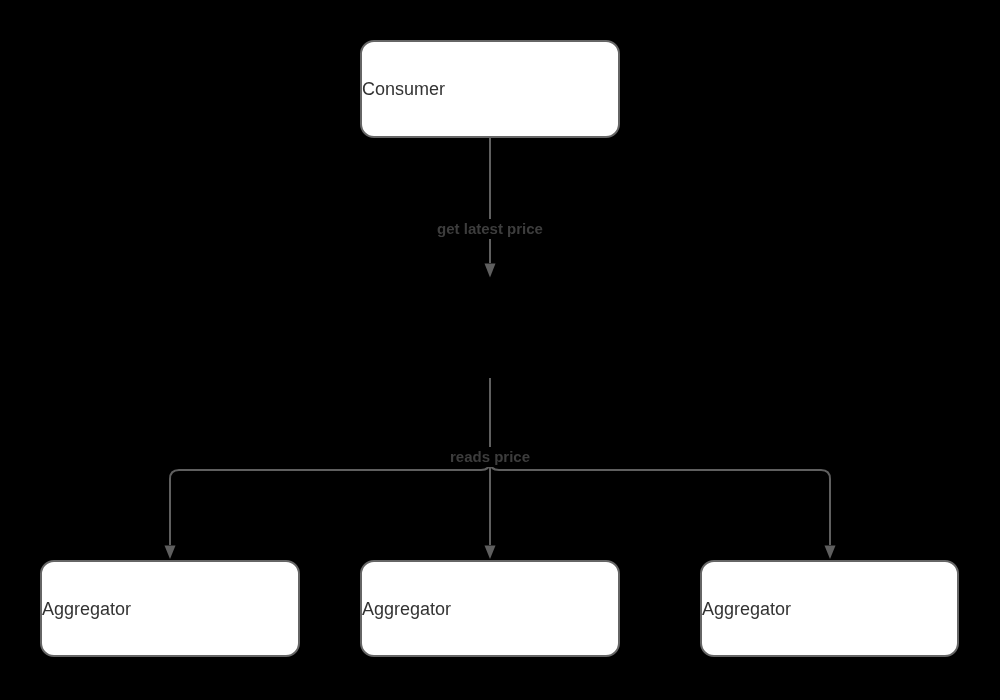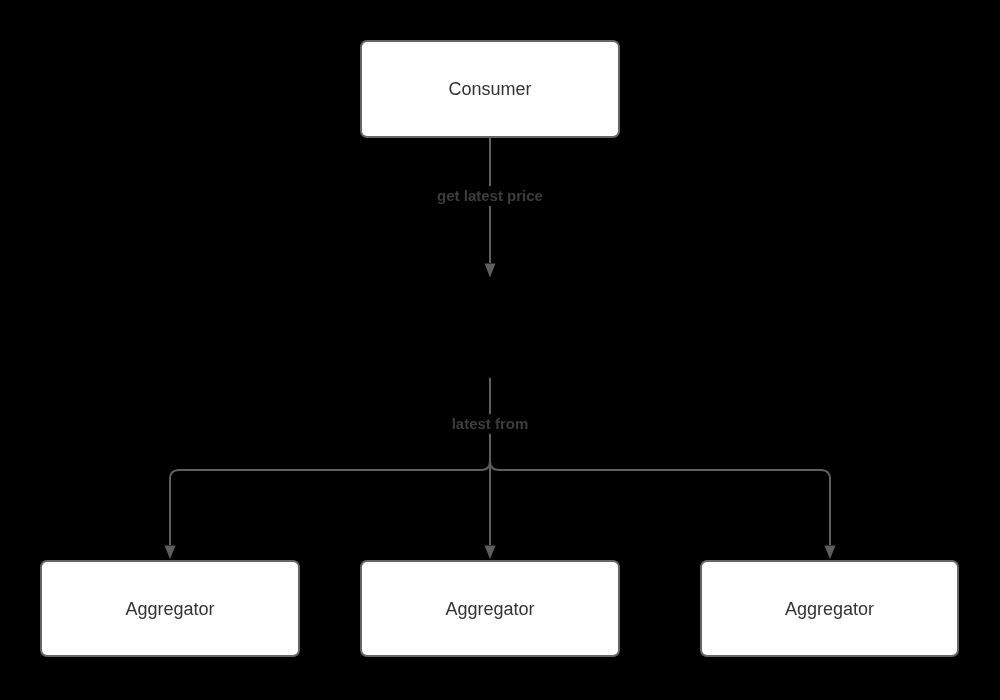--- a/index.html
+++ b/index.html
@@ -29,24 +29,23 @@
   }
   #edges polygon {
     fill: var(--edge-line, #5f5f5f);
     stroke: none;
   }
   .node {
     position: absolute;
     box-sizing: border-box;
     background: var(--node-fill, #ffffff);
     border: 2.5px solid var(--node-border, #666666);
-    border-radius: 7px;
+    border-radius: 14px;
     display: flex;
     align-items: center;
-    justify-content: center;
     color: var(--node-text, #333333);
     font-size: 18px;
     line-height: 1;
     white-space: nowrap;
   }
   .node.highlight {
     background: var(--highlight-fill, #3b5cd9);
     color: var(--highlight-text, #ffffff);
     font-weight: 700;
     font-size: 19px;
@@ -54,20 +53,21 @@
   .edge-label {
     position: absolute;
     transform: translate(-50%, -50%);
     background: var(--background, #000000);
     color: var(--edge-label-text, #3d3d3d);
     font-size: 15px;
     font-weight: 700;
     line-height: 1.2;
     padding: 1px 5px;
     white-space: nowrap;
+    margin-top: 33px;
   }
   
   #node-consumer        { left: 360px; top: 40px;  width: 260px; height: 98px;  }
   #node-feed-registry   { left: 360px; top: 278px; width: 260px; height: 100px; }
   #node-aggregator-1    { left: 40px;  top: 560px; width: 260px; height: 97px;  }
   #node-aggregator-2    { left: 360px; top: 560px; width: 260px; height: 97px;  }
   #node-aggregator-3    { left: 700px; top: 560px; width: 259px; height: 97px;  }
   #edge-label-get-latest-price { left: 490px; top: 196px; }
   #edge-label-reads-from       { left: 490px; top: 424px; }
 </style>
@@ -103,15 +103,15 @@
   <div class="node" id="node-aggregator-2">
     <span>Aggregator</span>
   </div>
 
   <div class="node" id="node-aggregator-3">
     <span>Aggregator</span>
   </div>
 
   <div class="edge-label" id="edge-label-get-latest-price">get latest price</div>
 
-  <div class="edge-label" id="edge-label-reads-from">latest from</div>
+  <div class="edge-label" id="edge-label-reads-from">reads price</div>
 
 </div>
 
 </body></html>

